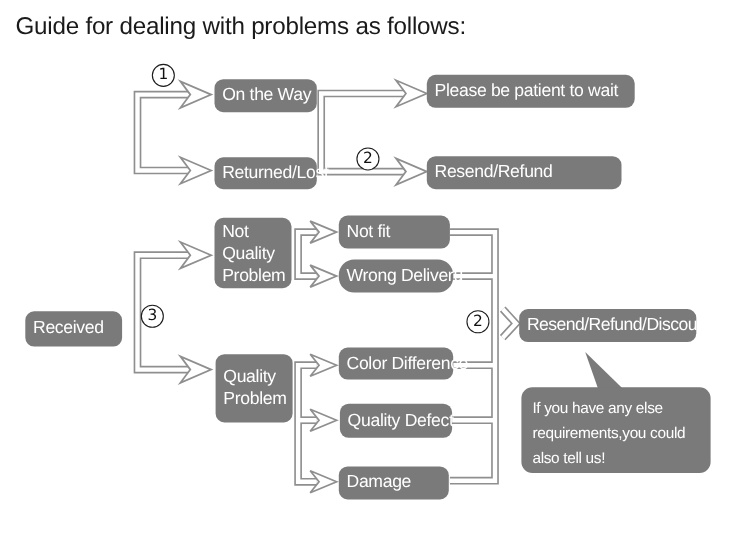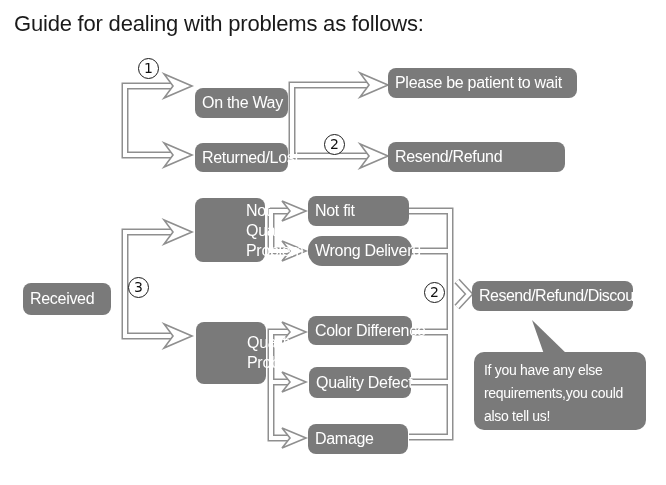--- a/index.html
+++ b/index.html
@@ -24,21 +24,21 @@
   .node{
     position:absolute;z-index:2;
     background:var(--box-gray,#7a7a7a);
     color:#ffffff;border-radius:8px;
     font-size:16px;letter-spacing:-0.3px;
     display:flex;align-items:center;
     padding-left:7px;box-sizing:border-box;
     white-space:nowrap;
   }
   .node.multi{display:block;padding-top:3px;line-height:20px;}
-  .node.multi .nline{display:block;margin-left:44px;}
+  .node.multi .nline{display:block;}
   .badge{
     position:absolute;z-index:3;
     width:19px;height:19px;border-radius:50%;
     border:1.5px solid #1c1c1c;color:#111;
     font-family:"DejaVu Sans",sans-serif;
     font-size:14px;line-height:19px;text-align:center;
     background:#fff;box-sizing:content-box;
   }
   .bubble{
     position:absolute;z-index:2;
@@ -96,21 +96,21 @@
       <polygon class="arrowhead" points="306,332 282,322 290,332 282,342"></polygon>
       <polygon class="arrowhead" points="306,382 282,372 290,382 282,392"></polygon>
       <polygon class="arrowhead" points="306,438 282,428 290,438 282,448"></polygon>
     </g>
 
     <polygon class="tail" points="532,320 570,357 545,357"></polygon>
   </svg>
 
   <div class="title">Guide for dealing with problems as follows:</div>
 
-  <div class="node" style="left:195px;top:88px;width:93px;height:30px;">On the Way</div>
+  <div class="node" style="left:195px;top:72px;width:93px;height:30px;">On the Way</div>
   <div class="node" style="left:195px;top:143px;width:93px;height:29px;">Returned/Lost</div>
   <div class="node" style="left:388px;top:68px;width:189px;height:30px;">Please be patient to wait</div>
   <div class="node" style="left:388px;top:142px;width:177px;height:30px;">Resend/Refund</div>
 
   <div class="node" style="left:23px;top:283px;width:88px;height:32px;">Received</div>
   <div class="node multi" style="left:195px;top:198px;width:70px;height:64px;">
     <span class="nline">Not</span>
     <span class="nline">Quality</span>
     <span class="nline">Problem</span>
   </div>

